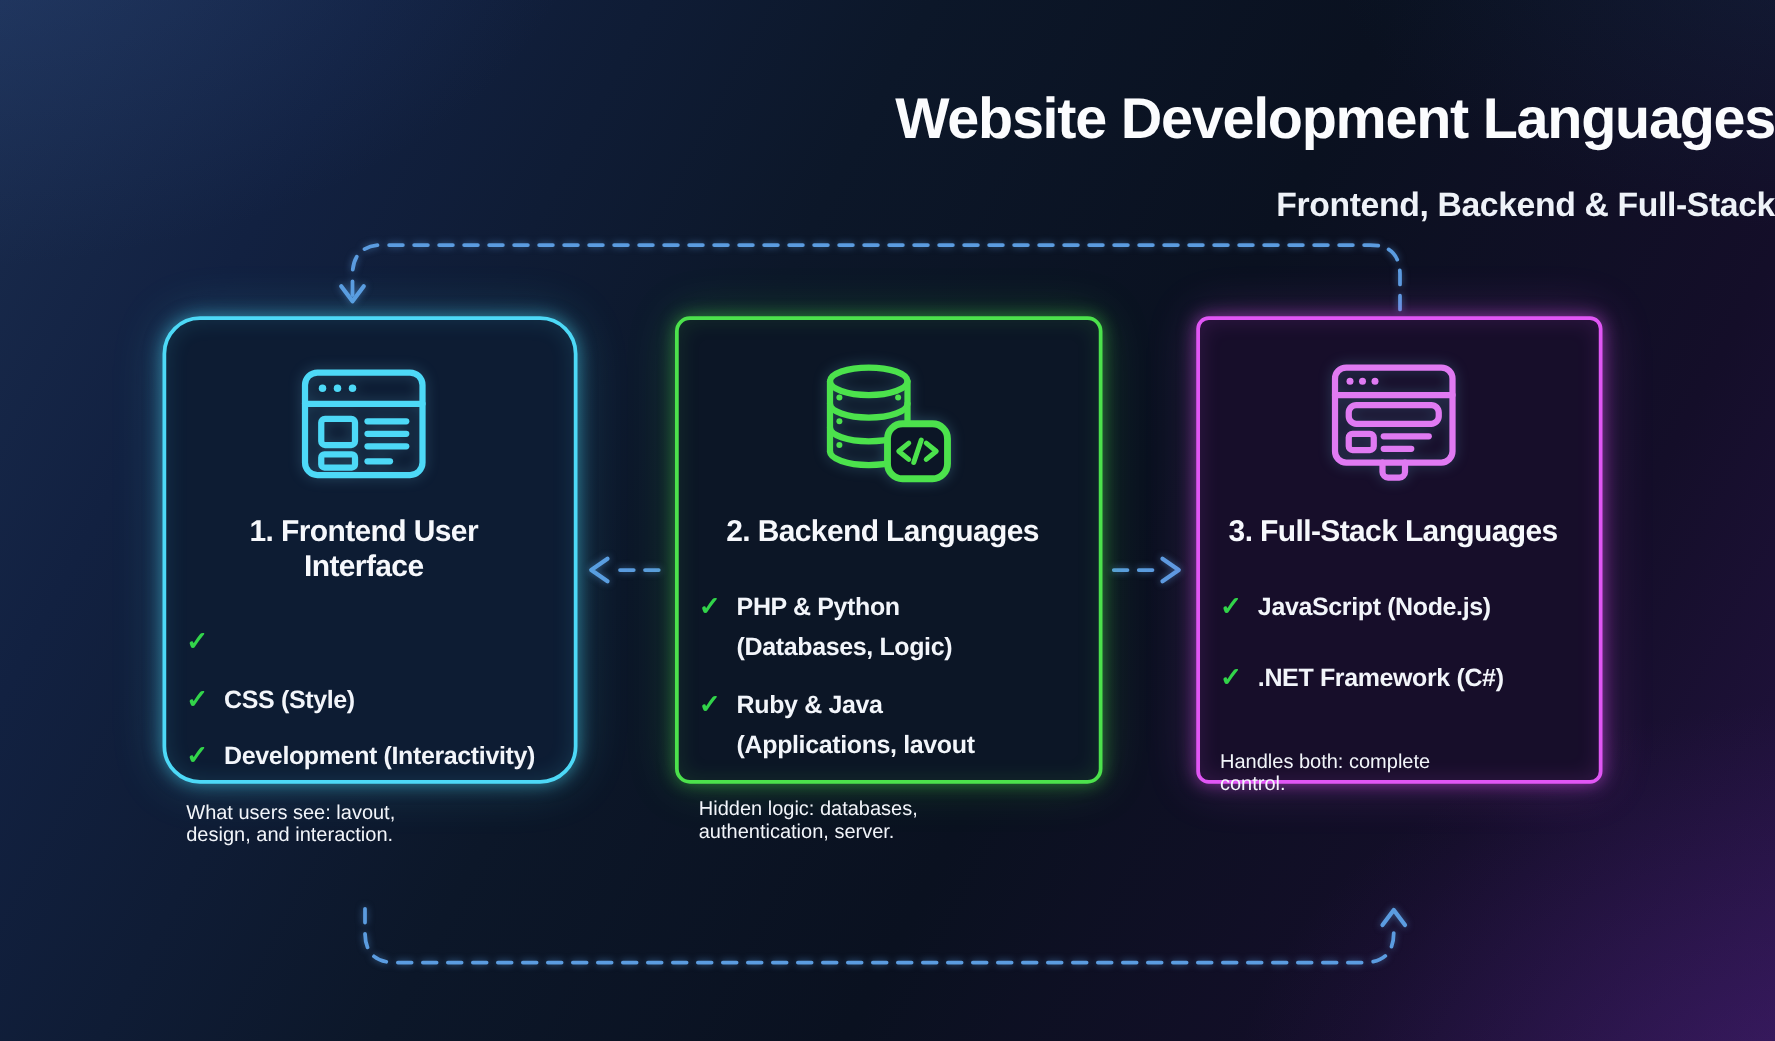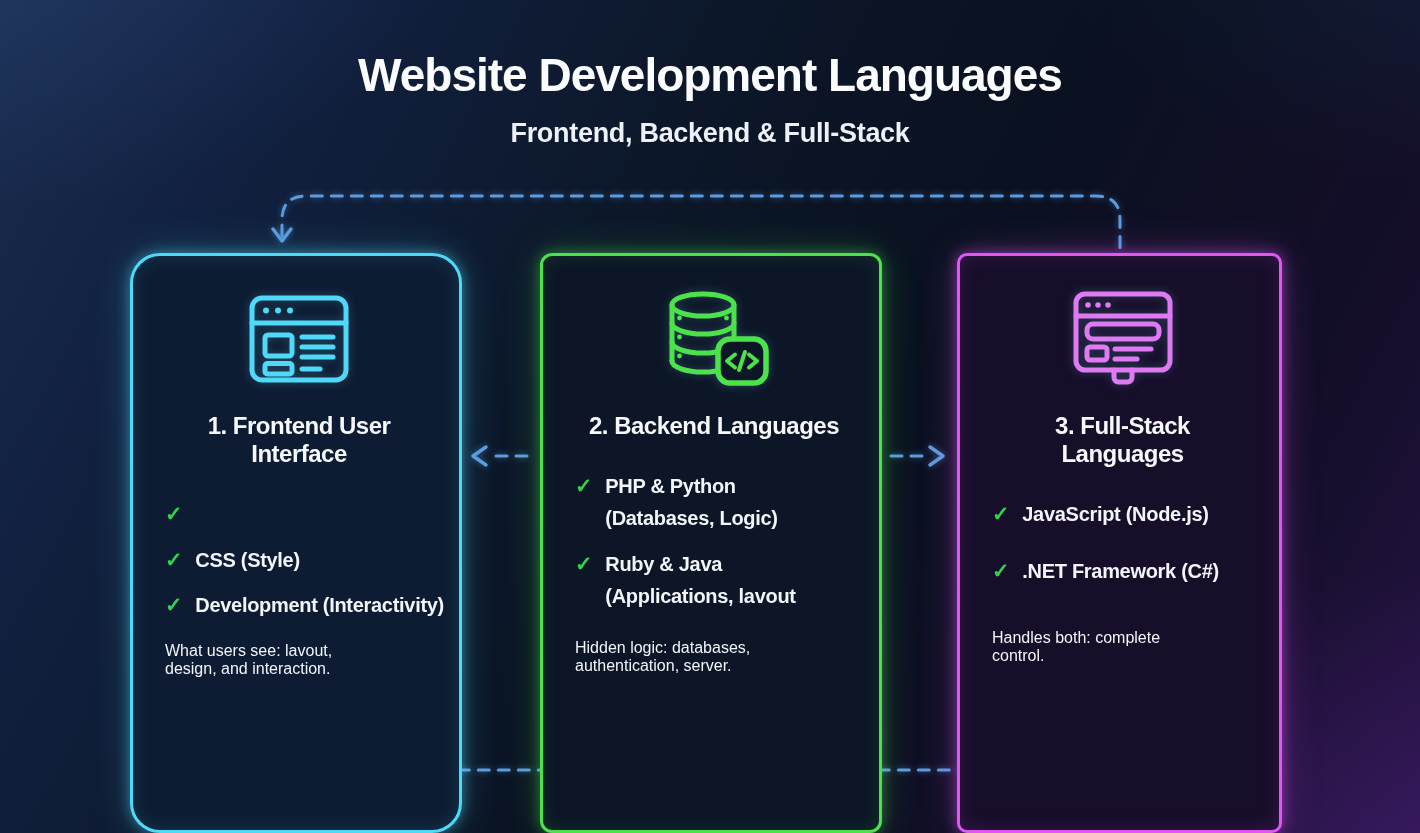--- a/index.html
+++ b/index.html
@@ -5,26 +5,26 @@
   html,body{margin:0;padding:0;background:#0a1120;}
   .stage{
     position:relative;width:1420px;height:833px;overflow:hidden;
     font-family:"Liberation Sans",sans-serif;color:#f2f5fa;
     background:
       radial-gradient(900px 500px at -5% -10%, rgba(48,80,140,.38), rgba(0,0,0,0) 60%),
       radial-gradient(900px 620px at 104% 108%, rgba(94,38,150,.40), rgba(0,0,0,0) 55%),
       radial-gradient(700px 420px at 104% -8%, rgba(20,60,90,.30), rgba(0,0,0,0) 60%),
       linear-gradient(118deg,#1a2c4e 0%,#122141 16%,#0c1729 40%,#0a1120 60%,#140e29 82%,#241342 100%);
   }
-  .header{position:absolute;top:48px;left:0;width:100%;text-align:center;}
+  .header{position:absolute;top:67px;left:0;width:100%;text-align:right;}
   .title{margin:0;font-size:46px;font-weight:bold;letter-spacing:-1px;color:#fbfcfe;}
-  .subtitle{margin:16px 0 0;font-size:27px;font-weight:bold;letter-spacing:-.3px;color:#eef2f8;}
+  .subtitle{margin:28px 0 0;font-size:27px;font-weight:bold;letter-spacing:-.3px;color:#eef2f8;}
 
-  .card{position:absolute;top:253px;height:580px;box-sizing:border-box;
-    border:3px solid;border-radius:30px;padding:34px 26px 0 32px;}
+  .card{position:absolute;top:253px;height:374px;box-sizing:border-box;
+    border:3px solid;border-radius:30px;padding:34px 26px 0 16px;}
   .card-frontend{left:130px;width:332px;border-color:#4dd9f7;background:#0d1c33;
     box-shadow:0 0 14px rgba(77,217,247,.50),0 0 40px rgba(77,217,247,.22),inset 0 0 18px rgba(77,217,247,.14);}
   .card-backend{left:540px;width:342px;border-color:#4ce24c;background:#0c1626;
     box-shadow:0 0 14px rgba(76,226,76,.45),0 0 40px rgba(76,226,76,.20),inset 0 0 18px rgba(76,226,76,.13);border-radius:12px;}
   .card-fullstack{left:957px;width:325px;border-color:#e156f5;background:#170e2a;
     box-shadow:0 0 14px rgba(225,86,245,.50),0 0 40px rgba(225,86,245,.22),inset 0 0 18px rgba(225,86,245,.14);border-radius:10px;}
 
   .card-icon{display:flex;justify-content:center;align-items:center;height:98px;}
   .card-frontend .card-icon{color:#4dd9f7;}
   .card-backend .card-icon{color:#4ce24c;}

